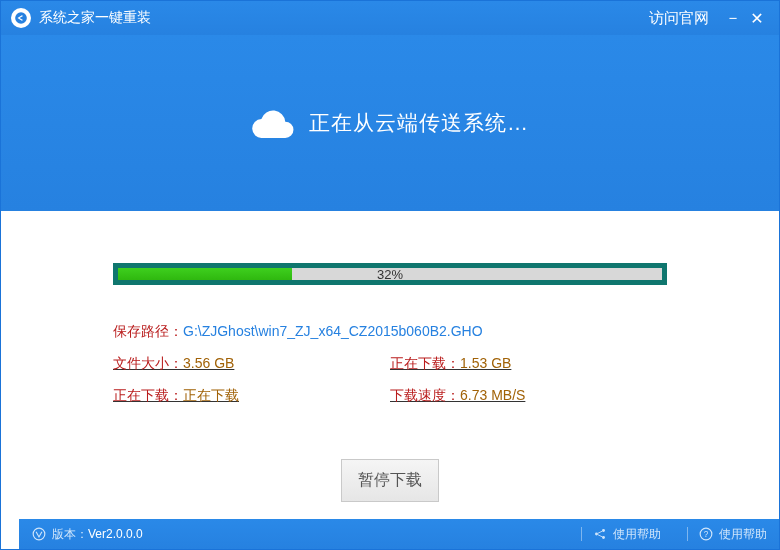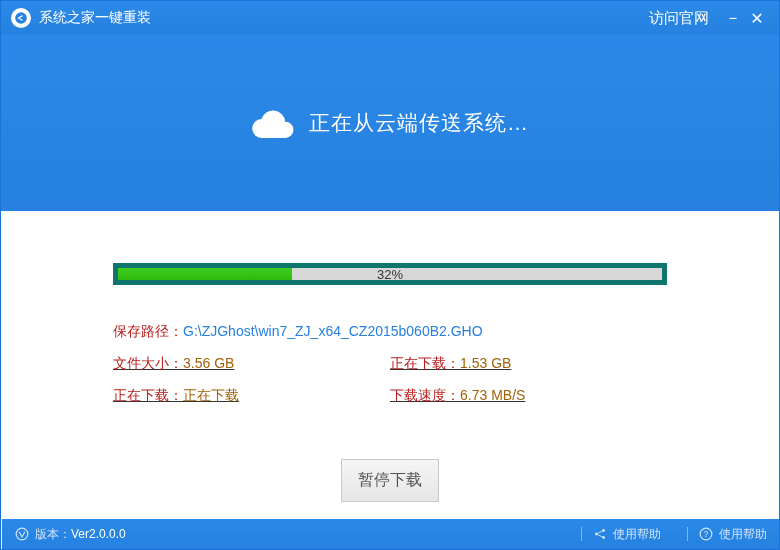--- a/index.html
+++ b/index.html
@@ -83,21 +83,21 @@
   padding: 10px 16px;
   border: 1px solid #c9c9c9;
   background: linear-gradient(#f5f5f5, #e6e6e6);
   color: #555;
   font-size: 16px;
   cursor: pointer;
   font-family: Liberation Serif, serif;
 }
 .footer {
   position: absolute;
-  left: 2px; right: 1px; bottom: 1px;
+  left: 19px; right: 1px; bottom: 1px;
   height: 30px;
   background: linear-gradient(#2a89e8, #2681e0);
   display: flex;
   align-items: center;
   padding: 0 12px;
   color: #cfe5fb;
   font-size: 12px;
 }
 .footer .f-item { display: flex; align-items: center; margin-right: 16px; cursor: pointer; }
 .footer .f-icon { width: 16px; height: 16px; margin-right: 5px; display: flex; align-items: center; justify-content: center; }

